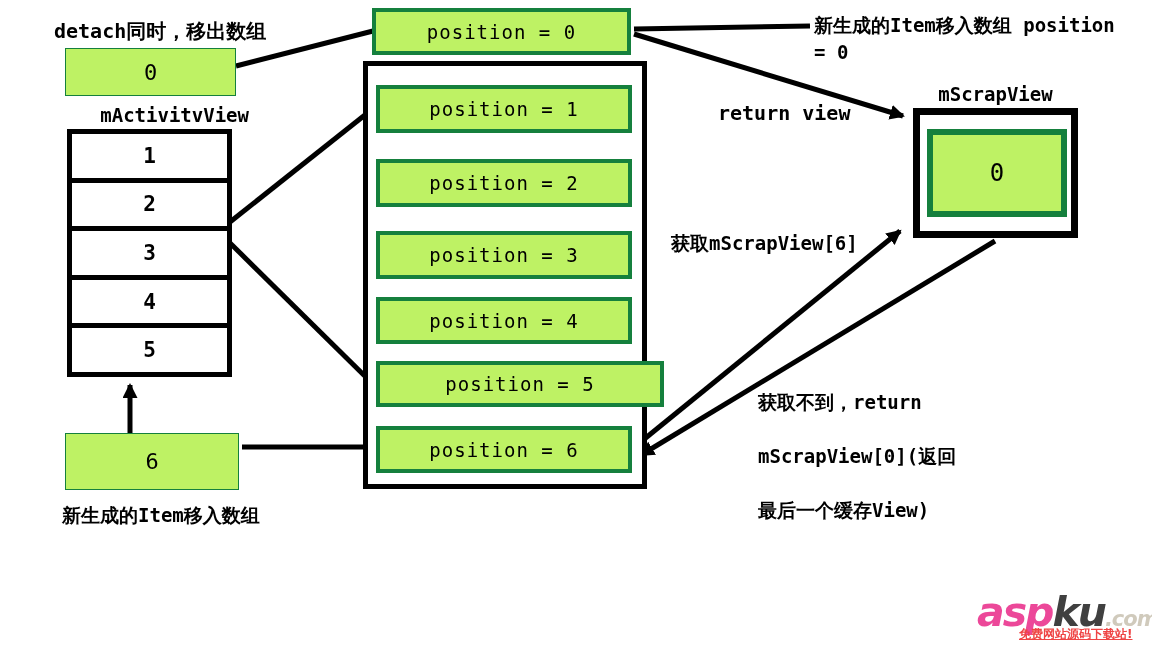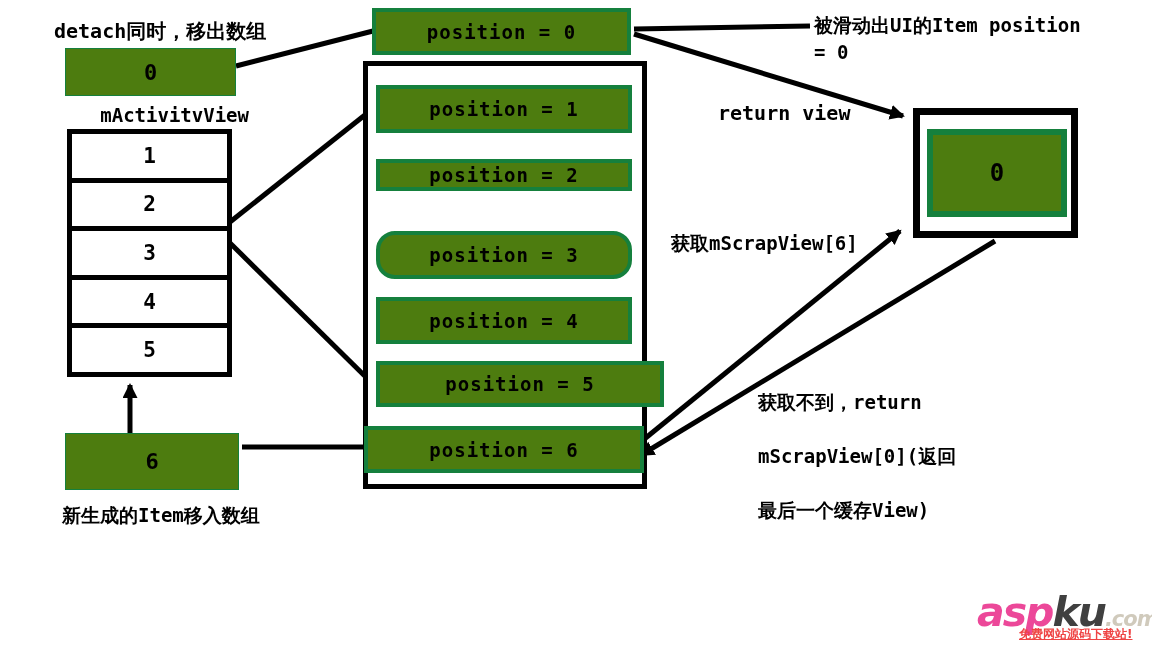--- a/index.html
+++ b/index.html
@@ -15,23 +15,23 @@
     background: #ffffff;
   }
   svg.lines {
     position: absolute; left: 0; top: 0;
     width: 1152px; height: 648px;
     pointer-events: none;
   }
   .box {
     position: absolute;
     border: 1px solid #15803d;
-    background: #4d7c0f;
+    background: #bef264;
     display: flex; align-items: center; justify-content: center;
-    font-weight: bold; color: #000;
+    font-weight: normal; color: #000;
     box-sizing: border-box;
   }
   .num { font-size: 22px; }
   .pbox {
     border-width: 4px;
     font-size: 19px;
     letter-spacing: 1px;
   }
   .container-box {
     position: absolute;
@@ -126,31 +126,32 @@
 
   <div class="box num" style="left:65px; top:433px; width:174px; height:57px;">6</div>
 
   <div class="txt" style="left:62px; top:504px;">新生成的Item移入数组</div>
 
   <div class="box pbox" style="left:372px; top:8px; width:259px; height:47px;">position = 0</div>
 
   <div class="container-box" style="left:363px; top:61px; width:284px; height:428px;"></div>
 
   <div class="box pbox" style="left:376px; top:85px;  width:256px; height:48px;">position = 1</div>
-  <div class="box pbox" style="left:376px; top:159px; width:256px; height:32px;">position = 2</div>
-  <div class="box pbox" style="left:376px; top:231px; width:256px; height:48px;border-radius:19px;">position = 3</div>
+  <div class="box pbox" style="left:376px; top:159px; width:256px; height:48px;">position = 2</div>
+  <div class="box pbox" style="left:376px; top:231px; width:256px; height:48px;">position = 3</div>
   <div class="box pbox" style="left:376px; top:297px; width:256px; height:47px;">position = 4</div>
   <div class="box pbox" style="left:376px; top:361px; width:288px; height:46px;">position = 5</div>
-  <div class="box pbox" style="left:364px; top:426px; width:280px; height:47px;">position = 6</div>
+  <div class="box pbox" style="left:376px; top:426px; width:256px; height:47px;">position = 6</div>
 
-  <div class="txt" style="left:814px; top:14px;">被滑动出UI的Item position</div>
+  <div class="txt" style="left:814px; top:14px;">新生成的Item移入数组 position</div>
   <div class="txt" style="left:814px; top:41px;">= 0</div>
 
   <div class="txt" style="left:718px; top:102px; font-size:20px;">return view</div>
 
+  <div class="txt" style="left:913px; top:83px; width:165px; text-align:center;">mScrapView</div>
   <div class="container-box" style="left:913px; top:108px; width:165px; height:130px; border-width:7px;"></div>
   <div class="box num" style="left:927px; top:129px; width:140px; height:88px; border-width:6px; font-size:24px;">0</div>
 
   <div class="txt" style="left:671px; top:232px;">获取mScrapView[6]</div>
 
   <div class="txt multiline" style="left:758px; top:389px;"><span>获取不到，return</span><br>
     <span>mScrapView[0](返回</span><br>
     <span>最后一个缓存View)</span>
   </div>
 

